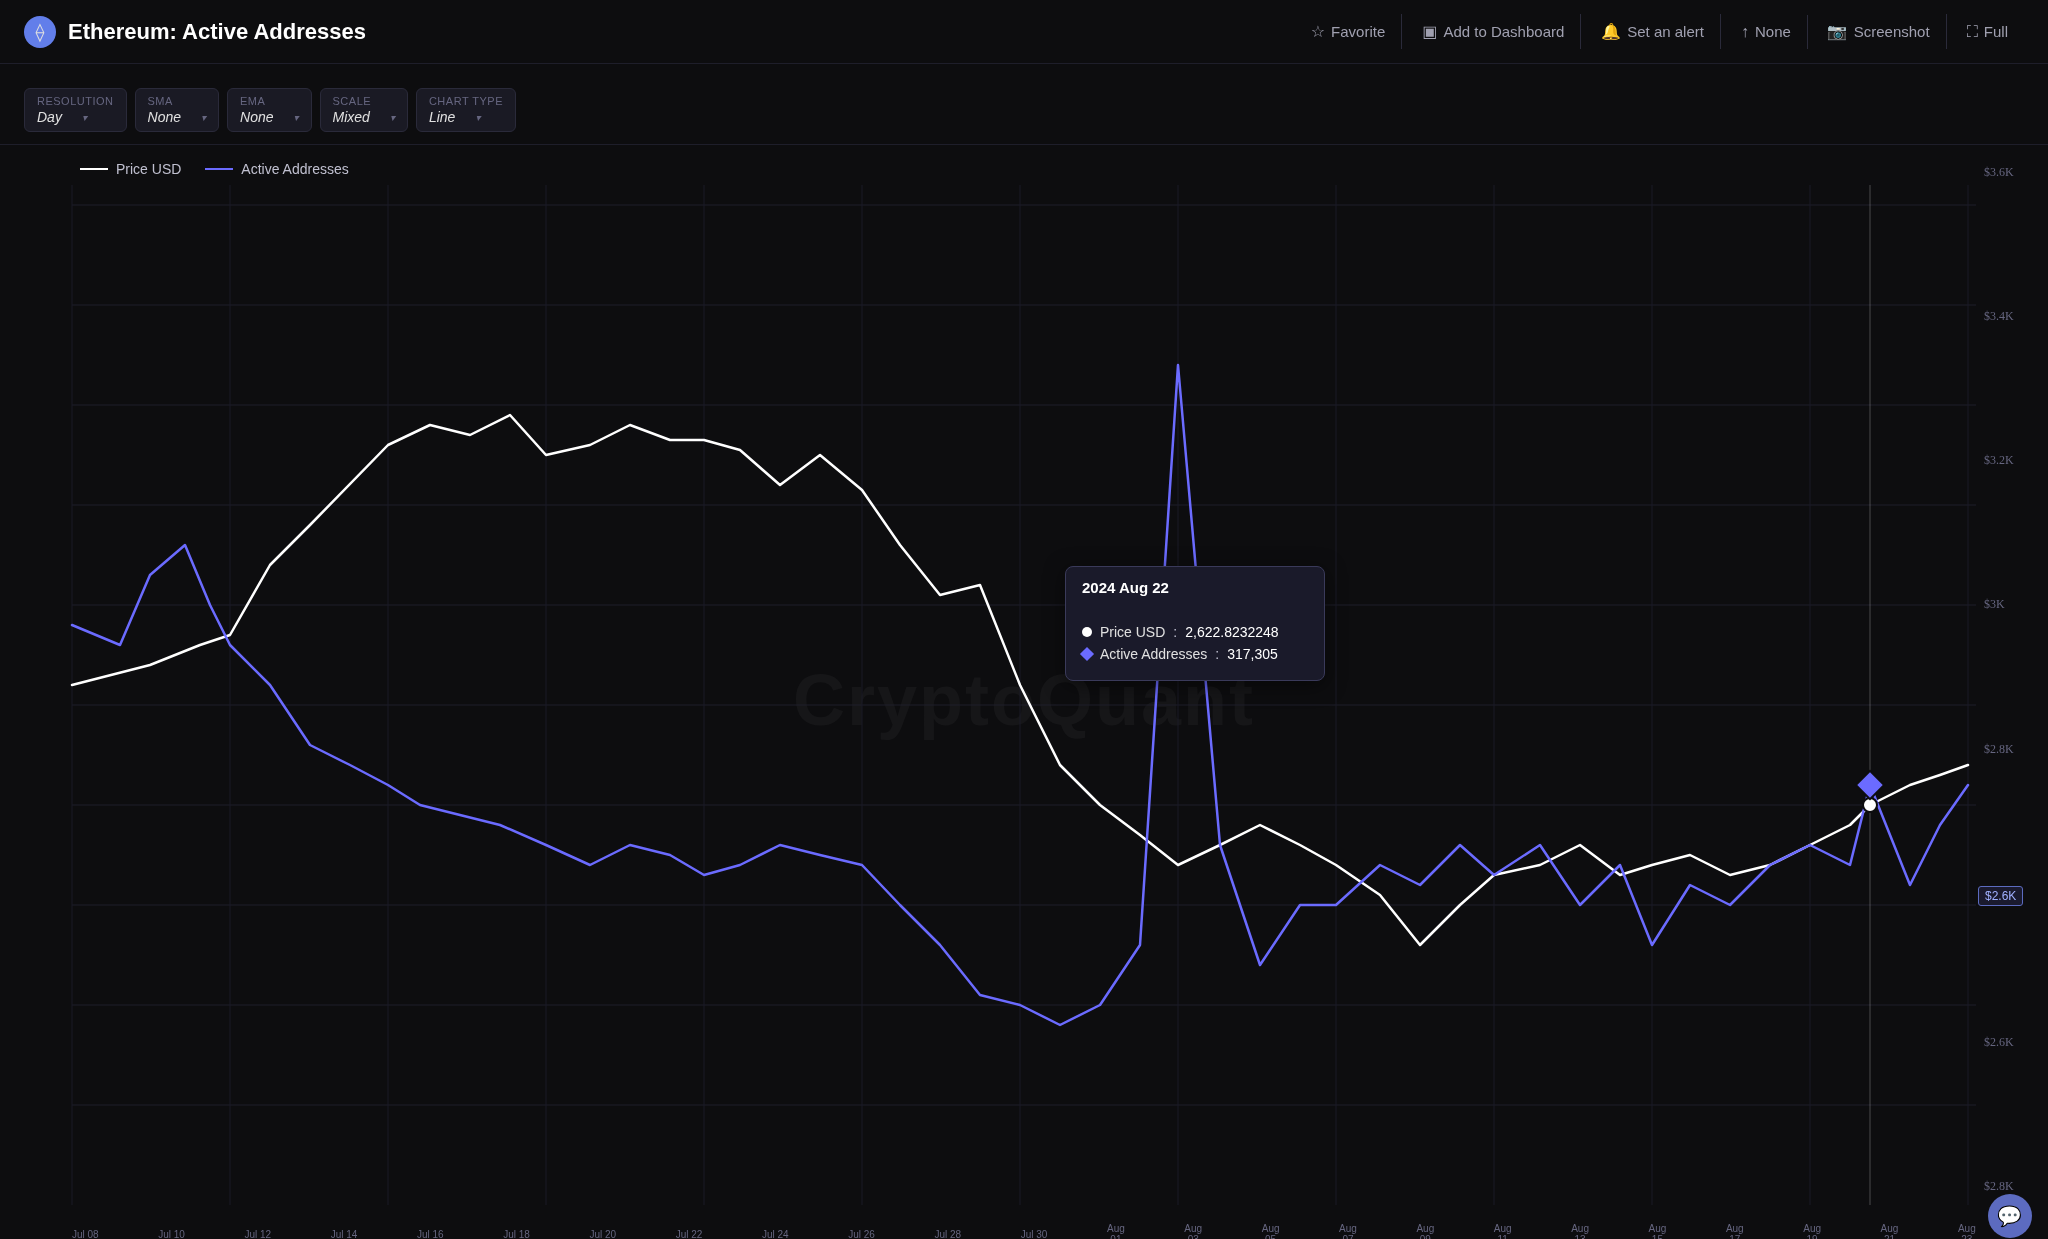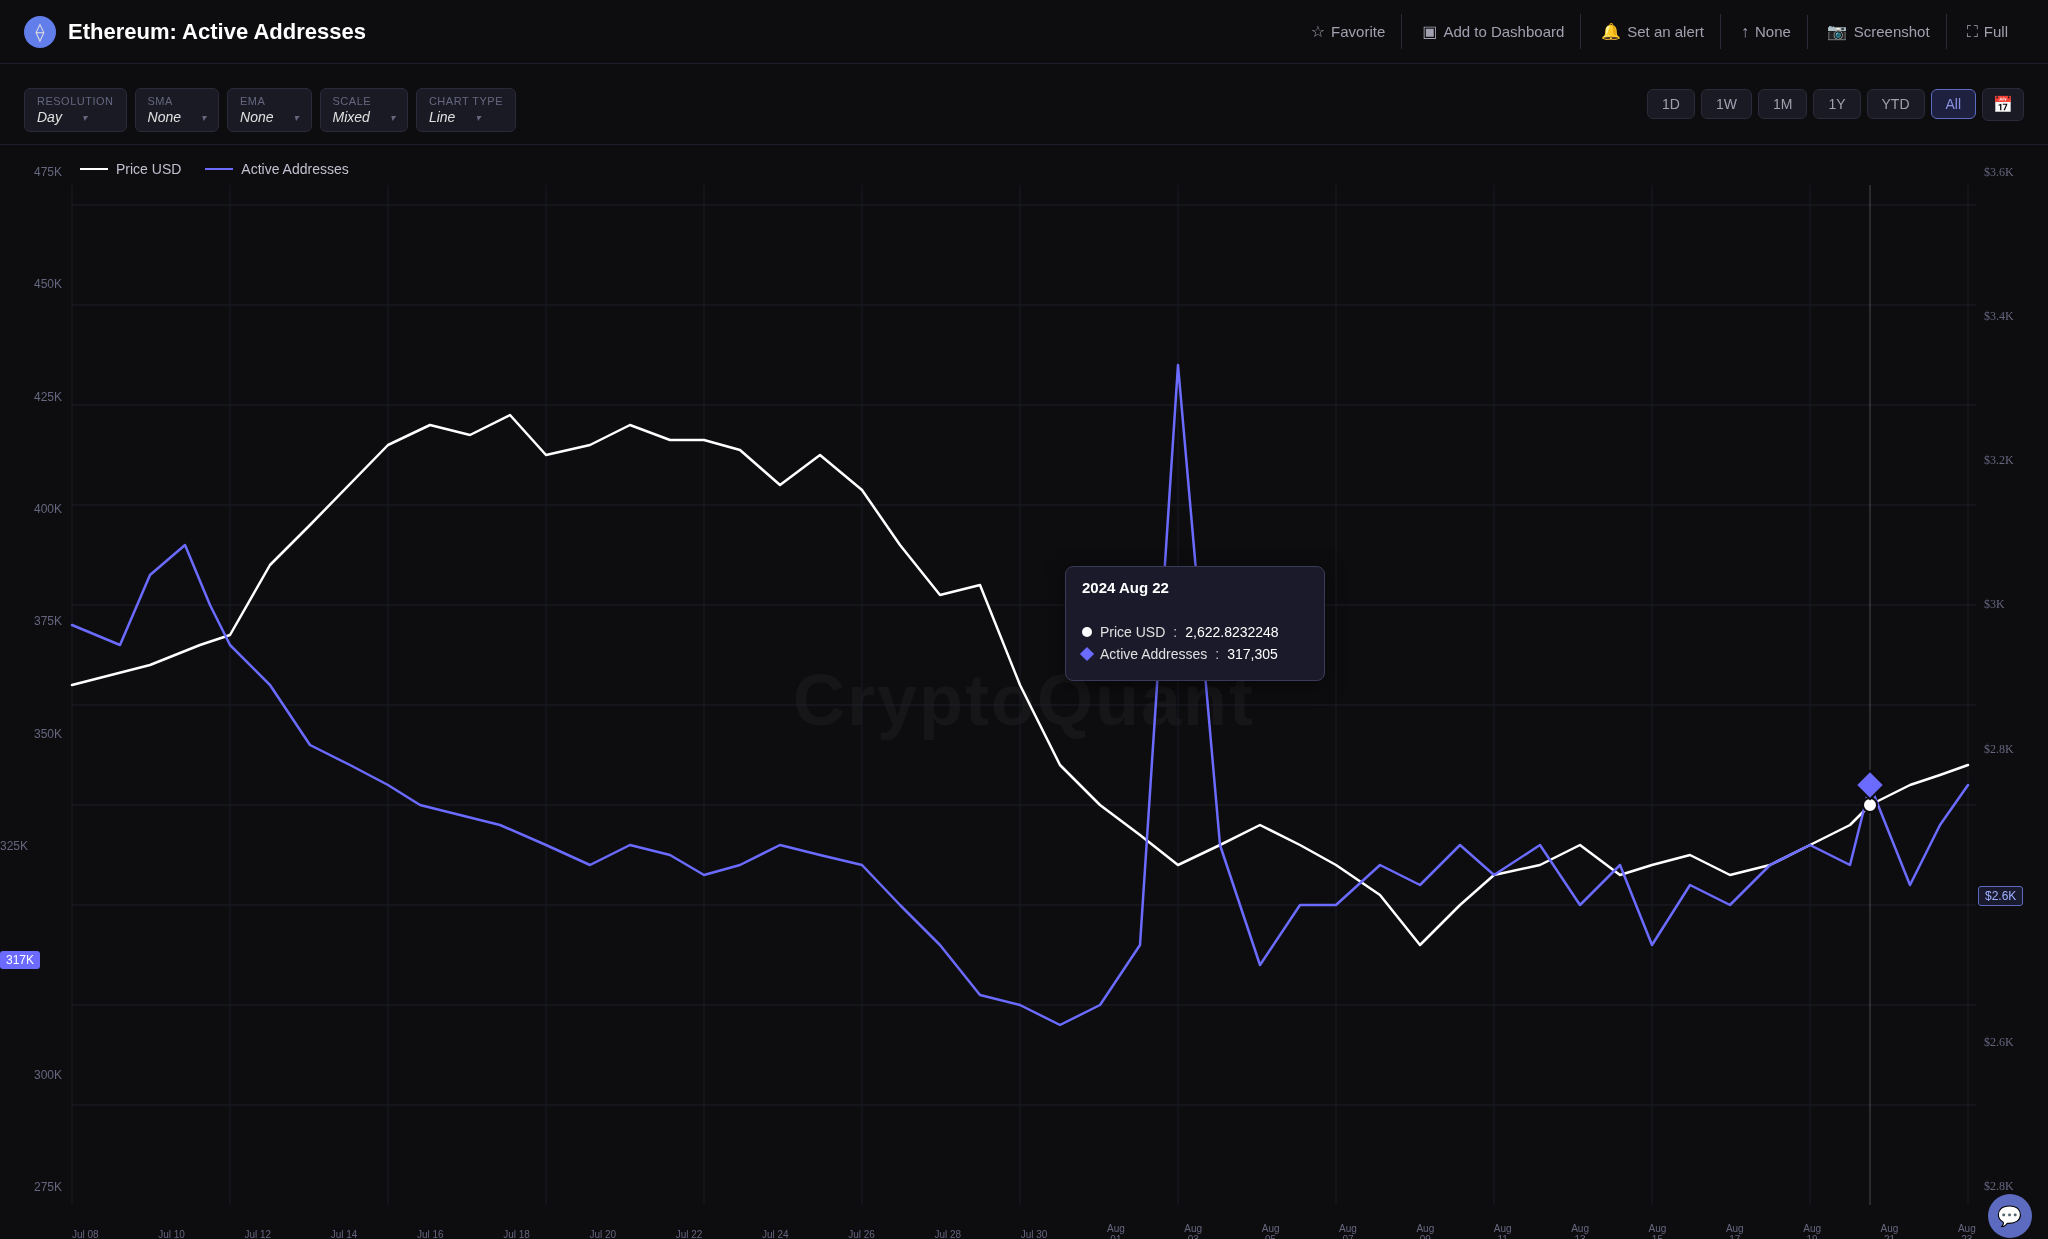--- a/index.html
+++ b/index.html
@@ -388,62 +388,37 @@
       </div>
     </div>
     <div class="dropdown-group">
       <span class="dropdown-label">Chart Type</span>
       <div class="dropdown-value">
         <span>Line</span>
         <span class="dropdown-arrow">▾</span>
       </div>
     </div>
   </div>
-  <div class="toolbar-right">
-    <button class="time-btn">1D</button>
-    <button class="time-btn">1W</button>
-    <button class="time-btn">1M</button>
-    <button class="time-btn">1Y</button>
-    <button class="time-btn">YTD</button>
-    <button class="time-btn active">All</button>
-    <button class="calendar-btn">📅</button>
-  </div>
 </div>
 
 <div class="chart-container">
 
   <div class="watermark">CryptoQuant</div>
 
   <div class="legend">
     <div class="legend-item">
       <div class="legend-line-white"></div>
       <span>Price USD</span>
     </div>
     <div class="legend-item">
       <div class="legend-line-blue"></div>
       <span>Active Addresses</span>
     </div>
   </div>
 
-  <div class="y-axis-left">
-    <span class="y-label">475K</span>
-    <span class="y-label">450K</span>
-    <span class="y-label">425K</span>
-    <span class="y-label">400K</span>
-    <span class="y-label">375K</span>
-    <span class="y-label">350K</span>
-    <div style="display:flex;align-items:center;">
-      <span class="y-label">325K</span>
-    </div>
-    <div style="display:flex;align-items:center; gap:4px;">
-      <span class="y-label-highlight">317K</span>
-    </div>
-    <span class="y-label">300K</span>
-    <span class="y-label">275K</span>
-  </div>
 
   <div class="y-axis-right">
     <span class="y-label-right">$3.6K</span>
     <span class="y-label-right">$3.4K</span>
     <span class="y-label-right">$3.2K</span>
     <span class="y-label-right">$3K</span>
     <span class="y-label-right">$2.8K</span>
     <div style="display:flex;align-items:center;">
       <span class="y-label-right-highlight">$2.6K</span>
     </div>

